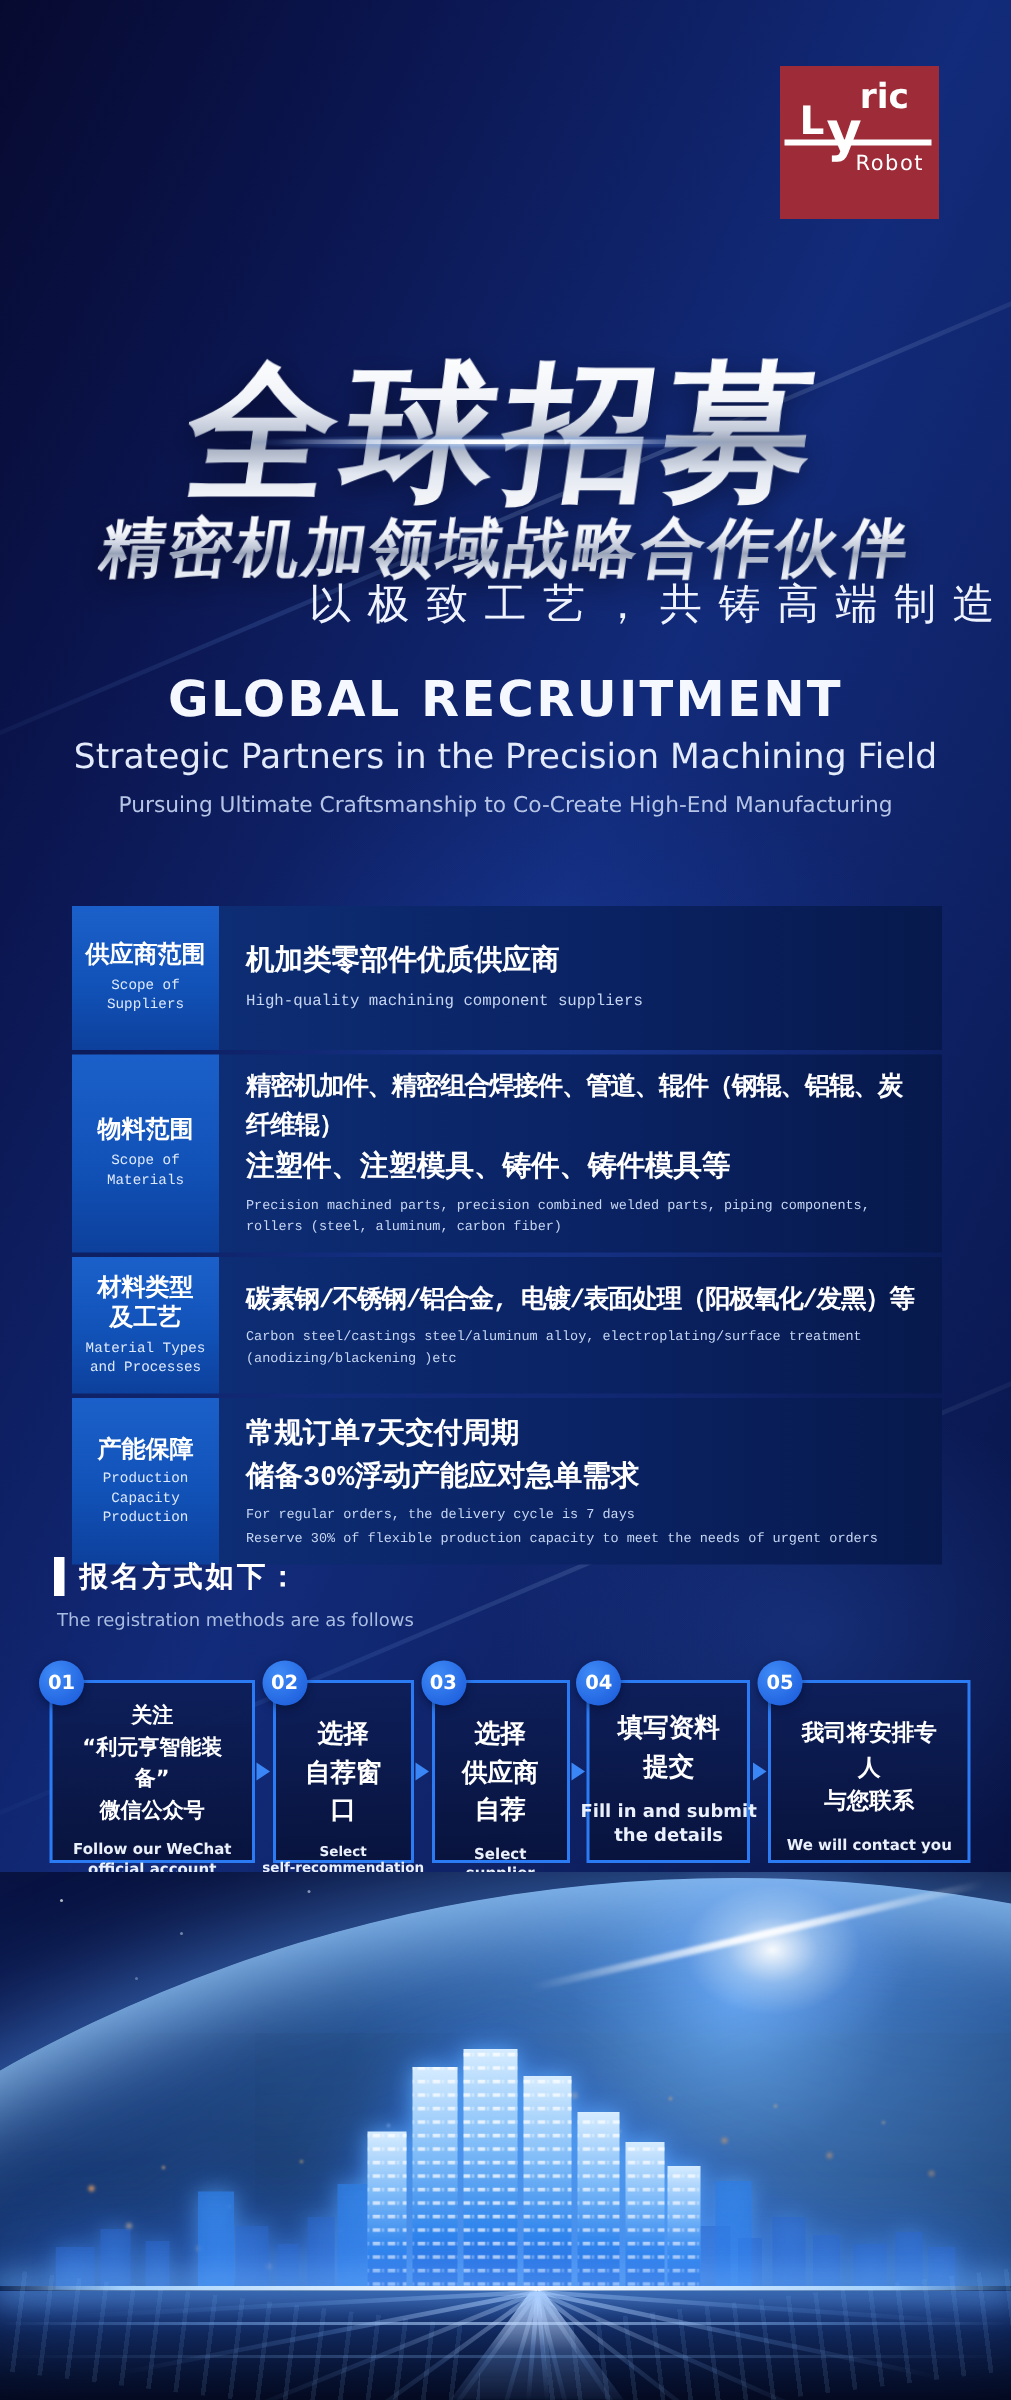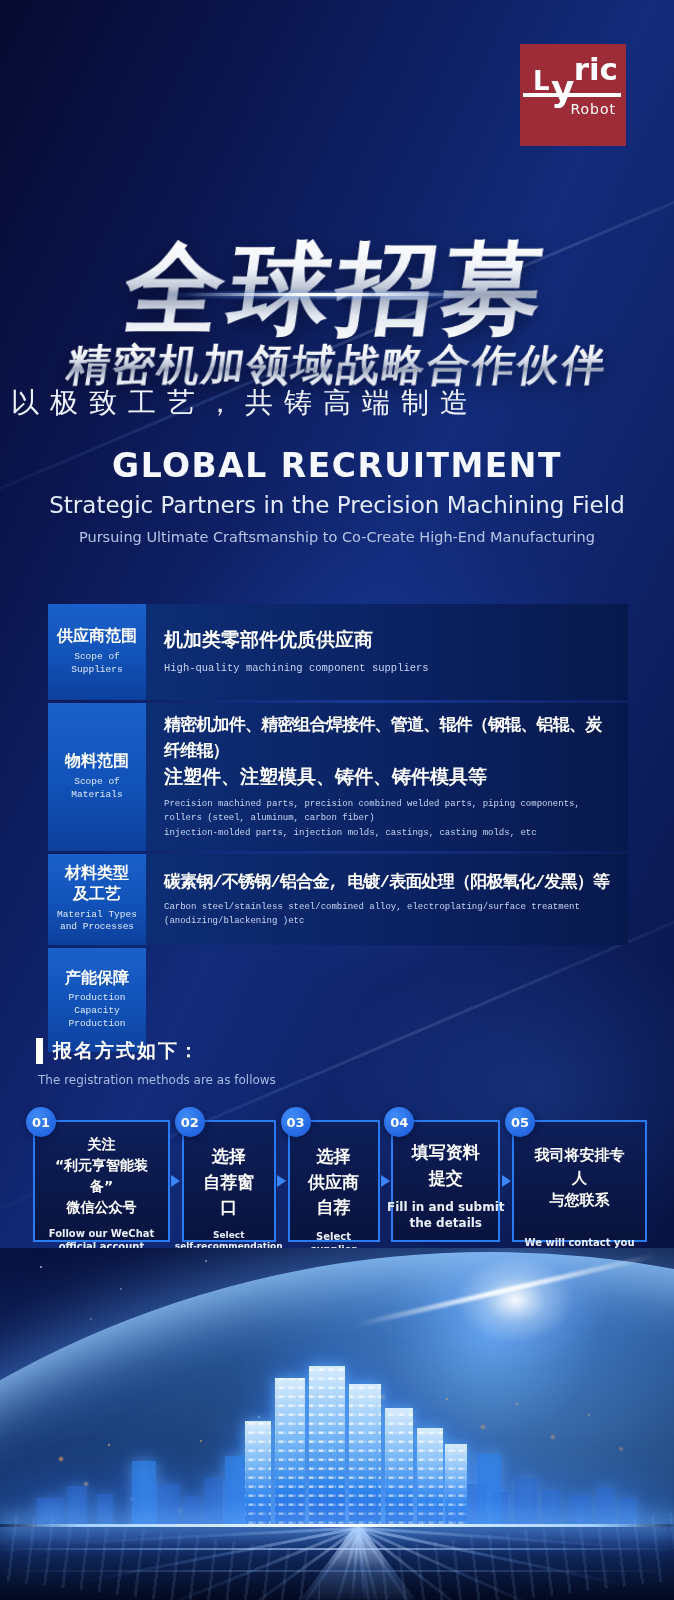--- a/index.html
+++ b/index.html
@@ -10,41 +10,41 @@
   .bg-glow1{position:absolute;left:60px;top:430px;width:640px;height:620px;
             background:radial-gradient(closest-side,rgba(48,100,220,.28),rgba(30,70,180,.12) 55%,transparent 80%);}
   .bg-glow2{position:absolute;left:260px;top:880px;width:560px;height:420px;
             background:radial-gradient(closest-side,rgba(60,120,240,.20),transparent 75%);}
   .bg-streak{position:absolute;left:-120px;width:980px;height:3px;opacity:.35;
              background:linear-gradient(90deg,transparent,rgba(130,180,255,.5) 35%,rgba(200,225,255,.65) 55%,transparent);
              transform:rotate(-23deg);}
   
   .logo{position:absolute;left:520px;top:44px;width:106px;height:102px;background:#9e2b38;color:#fff;}
   .logo span{position:absolute;line-height:1;}
-  .logo-ric{right:8px;top:10px;font-size:31px;font-weight:800;margin-left:28px;}
+  .logo-ric{right:20px;top:10px;font-size:23px;font-weight:800;margin-left:28px;}
   .logo-L{left:13px;top:24px;font-size:26px;font-weight:800;}
   .logo-y{left:31px;top:27px;font-size:36px;font-weight:800;}
   .logo-rule{position:absolute;left:3px;top:49px;width:98px;height:4px;background:#fff;}
   .logo-robot{right:10px;top:58px;font-size:14px;font-weight:400;letter-spacing:1px;}
   
   .title{position:absolute;left:0;top:166px;width:100%;text-align:center;
          font-size:100px;font-weight:900;letter-spacing:6px;line-height:1.12;color:#e8edf5;}
   .subtitle{position:absolute;left:0;top:301px;width:100%;text-align:center;
             font-size:43px;font-weight:900;letter-spacing:2px;color:#dde3ee;}
   .metal{display:inline-block;transform:skewX(-8deg);
          background:linear-gradient(180deg,#ffffff 0%,#f0f3f8 32%,#c2c9d8 48%,#99a3b8 55%,#e2e7f0 74%,#ffffff 100%);
          filter:drop-shadow(0 7px 10px rgba(0,0,12,.5));}
   @supports ((-webkit-background-clip:text) or (background-clip:text)){
     .metal{-webkit-background-clip:text;background-clip:text;color:transparent;-webkit-text-fill-color:transparent;}
   }
   .flare{position:absolute;left:110px;top:288px;width:430px;height:14px;
          background:radial-gradient(ellipse closest-side,rgba(200,225,255,.85),rgba(120,170,255,.3) 45%,transparent 78%);}
   .flare-core{position:absolute;left:185px;top:293px;width:280px;height:3px;filter:blur(.5px);
          background:linear-gradient(90deg,transparent,rgba(255,255,255,.95) 45%,rgba(255,255,255,.95) 55%,transparent);}
-  .tagline{position:absolute;left:0;top:384px;width:100%;text-align:left;
+  .tagline{position:absolute;left:0;top:384px;width:100%;text-align:right;
            font-size:28px;font-weight:500;letter-spacing:11px;text-indent:11px;color:#eef3ff;}
   .en-title{position:absolute;left:0;top:446px;width:100%;text-align:center;
             font-size:33px;font-weight:600;letter-spacing:1.5px;color:#f5f8ff;}
   .en-sub{position:absolute;left:0;top:492px;width:100%;text-align:center;
           font-size:23px;font-weight:400;color:#e3ebfb;}
   .en-tag{position:absolute;left:0;top:529px;width:100%;text-align:center;
           font-size:14.5px;font-weight:400;color:#b6c4e6;}
   
   .info-table{position:absolute;left:48px;top:604px;width:580px;font-family:Liberation Mono, monospace;}
   .trow{display:flex;margin-bottom:3px;}
@@ -70,21 +70,21 @@
         background:linear-gradient(180deg,rgba(13,30,88,.93),rgba(8,19,60,.96));
         display:flex;flex-direction:column;align-items:center;text-align:center;padding:12px 14px 6px;}
   .w1{width:137px;} .w2{width:94px;} .w3{width:92px;} .w4{width:109px;} .w5{width:135px;}
   .badge{position:absolute;top:-15px;left:-9px;width:30px;height:30px;border-radius:50%;
          background:radial-gradient(circle at 35% 30%,#3f8bf7,#1857d8);color:#fff;font-size:13px;font-weight:800;
          display:flex;align-items:center;justify-content:center;box-shadow:0 2px 6px rgba(0,10,40,.5);}
   .card-cn{font-size:17px;font-weight:800;color:#fff;line-height:1.5;}
   .w1 .card-cn{font-size:14px;} .w5 .card-cn{font-size:15px;}
   .card-en{font-size:10px;font-weight:700;color:#eaf1fc;line-height:1.3;margin-top:9px;white-space:nowrap;}
   .w2 .card-en{font-size:9px;} .w4 .card-en{font-size:12px;}
-  .w5 .card-en{margin-top:24px;}
+  .w5 .card-en{margin-top:12px;}
   .sarrow{flex:1;display:flex;align-items:center;justify-content:center;}
   .tri{width:0;height:0;border-left:9px solid #3b86f6;border-top:6px solid transparent;border-bottom:6px solid transparent;}
   
   .scene{position:absolute;left:0;top:1248px;width:674px;height:352px;overflow:hidden;}
   .space{position:absolute;left:0;top:0;right:0;bottom:0;
          background:linear-gradient(200deg,#050a28 0%,#081342 40%,#0b1a52 70%,#0c1d5c 100%);}
   .stars{position:absolute;top:0;left:0;width:2px;height:2px;border-radius:50%;background:transparent;box-shadow:
      40px 18px 0 0 rgba(255,255,255,.7), 120px 40px 0 0 rgba(255,255,255,.45),
      205px 12px 0 0 rgba(255,255,255,.55), 300px 30px 0 0 rgba(255,255,255,.4),
      560px 22px 0 0 rgba(255,255,255,.6), 640px 60px 0 0 rgba(255,255,255,.4),
@@ -173,40 +173,45 @@
     </div>
     <div class="trow r2">
       <div class="tlabel">
         <div class="tlabel-cn">物料范围</div>
         <div class="tlabel-en">Scope of Materials</div>
       </div>
       <div class="tcontent">
         <div class="tc-cn small">精密机加件、精密组合焊接件、管道、辊件（钢辊、铝辊、炭纤维辊）</div>
         <div class="tc-cn">注塑件、注塑模具、铸件、铸件模具等</div>
         <div class="tc-en small">Precision machined parts, precision combined welded parts, piping components, rollers (steel, aluminum, carbon fiber)</div>
-        <div class="tc-en small" style="margin-top:1px;">injection-molded parts, injection molds, castings, casting molds, etc</div>
       </div>
     </div>
     <div class="trow r3">
       <div class="tlabel">
         <div class="tlabel-cn">材料类型</div>
         <div class="tlabel-cn">及工艺</div>
         <div class="tlabel-en">Material Types</div>
         <div class="tlabel-en" style="margin-top:0;">and Processes</div>
       </div>
       <div class="tcontent">
         <div class="tc-cn small">碳素钢/不锈钢/铝合金, 电镀/表面处理（阳极氧化/发黑）等</div>
-        <div class="tc-en small">Carbon steel/stainless steel/combined alloy, electroplating/surface treatment (anodizing/blackening )etc</div>
+        <div class="tc-en small">Carbon steel/castings steel/aluminum alloy, electroplating/surface treatment (anodizing/blackening )etc</div>
       </div>
     </div>
     <div class="trow r4">
       <div class="tlabel">
         <div class="tlabel-cn">产能保障</div>
         <div class="tlabel-en">Production Capacity</div>
         <div class="tlabel-en" style="margin-top:0;">Production</div>
+      </div>
+      <div class="tcontent">
+        <div class="tc-cn">常规订单7天交付周期</div>
+        <div class="tc-cn">储备30%浮动产能应对急单需求</div>
+        <div class="tc-en small">For regular orders, the delivery cycle is 7 days</div>
+        <div class="tc-en small" style="margin-top:1px;">Reserve 30% of flexible production capacity to meet the needs of urgent orders</div>
       </div>
     </div>
   </div>
 
   <div class="reg-h">
     <div class="reg-bar"></div>
     <div class="reg-title">报名方式如下：</div>
   </div>
   <div class="reg-sub">The registration methods are as follows</div>
 

